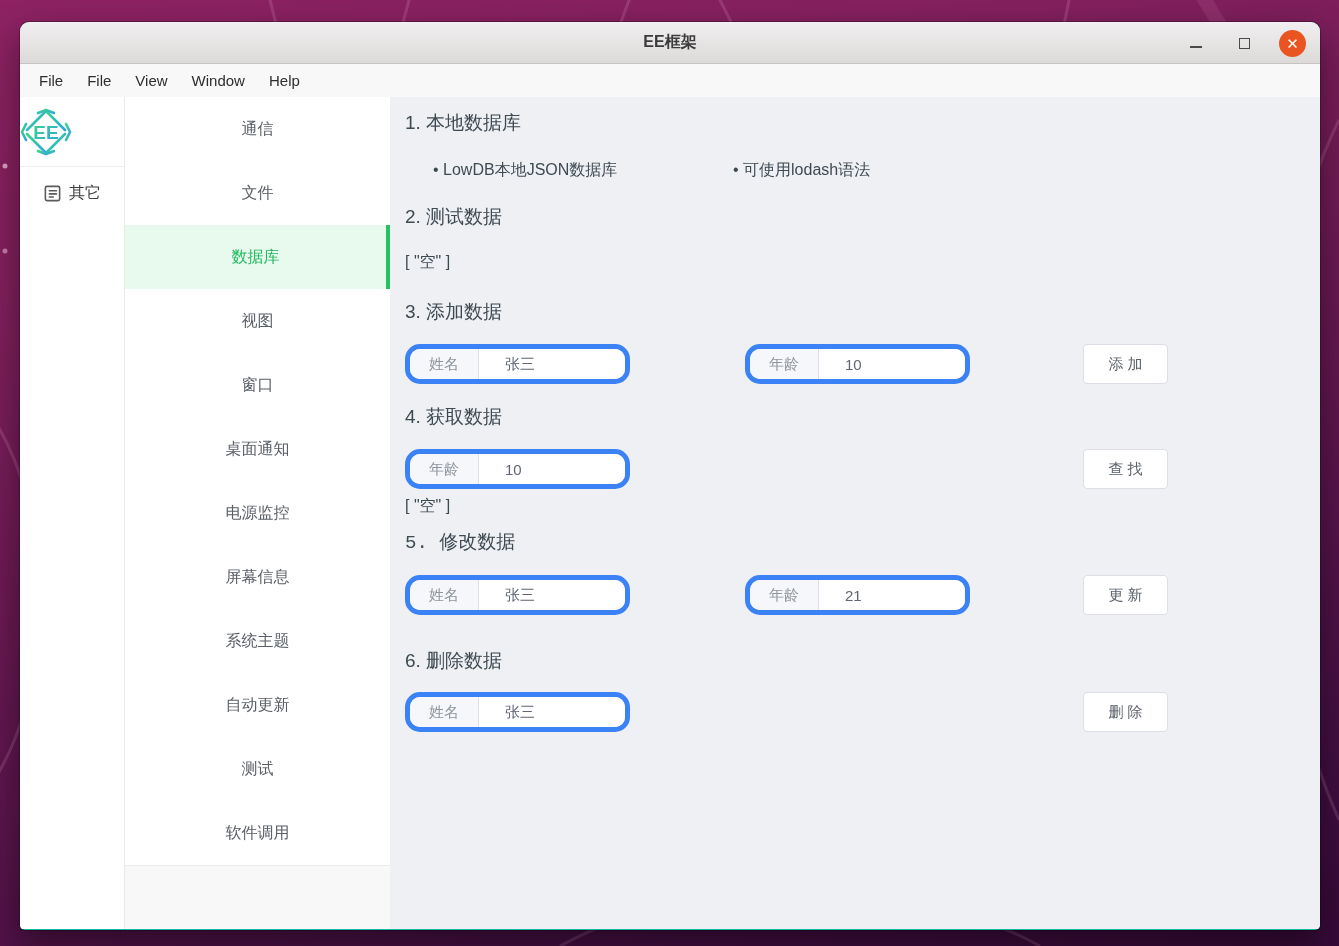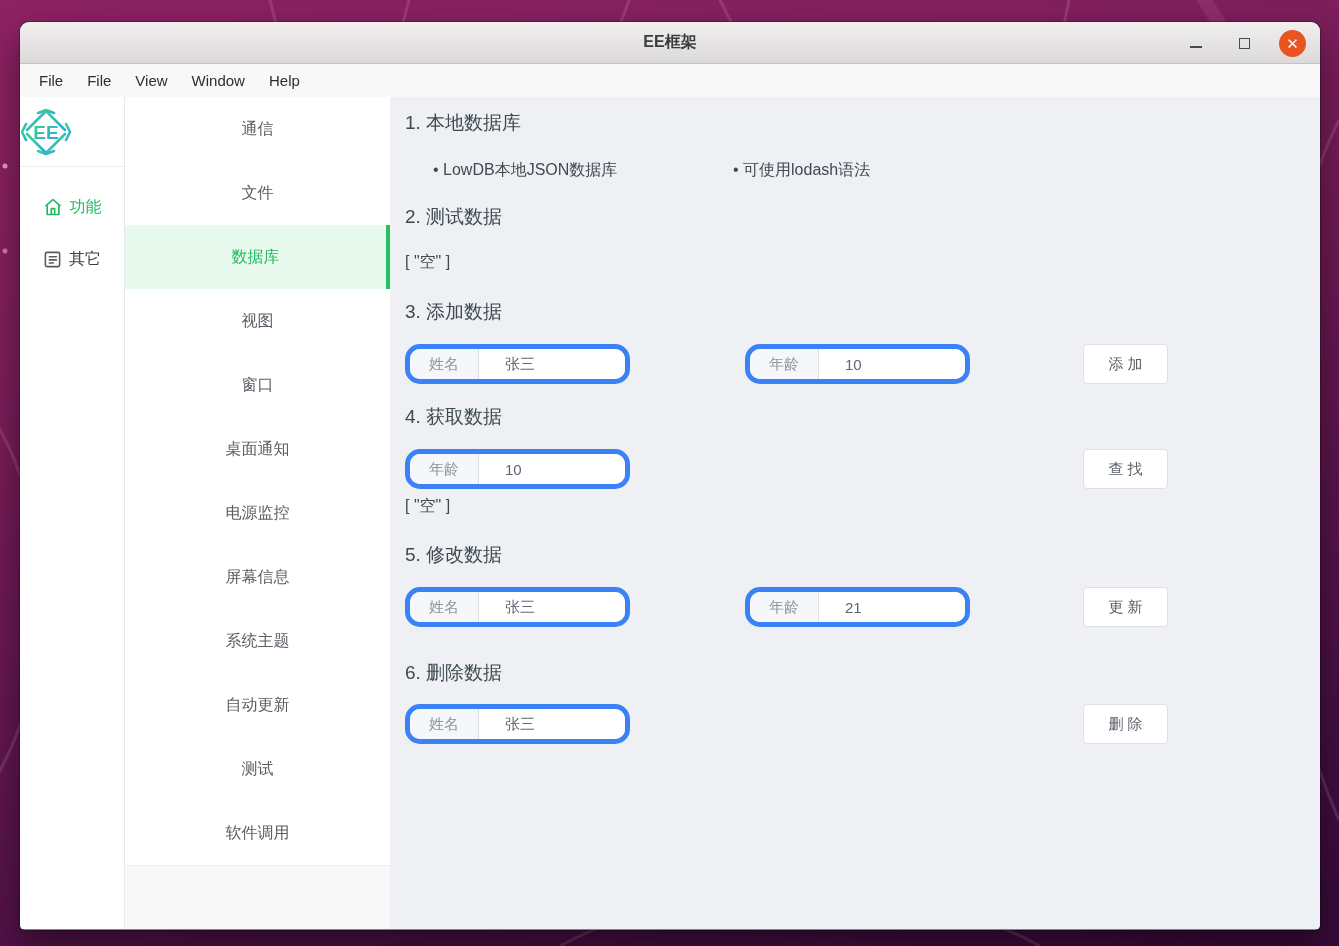--- a/index.html
+++ b/index.html
@@ -47,21 +47,21 @@
   .si { height:64px; line-height:64px; text-align:center; font-size:16px; color:#595f66; }
   .si.active { background:#e8f9ee; color:#21ba5d; border-right:4px solid #26c163; }
   .sidebar2-filler { flex:1; background:#f8f8f8; border-top:1px solid #ececec; }
 
   
   .main { flex:1; background:#eef0f3; padding:15px 0 0 15px; color:#3e4a52; }
   .hd { font-size:19px; font-weight:500; color:#3e4a52; line-height:22px; }
   .bullets { display:flex; margin-top:26px; font-size:16px; }
   .bullet-1 { width:300px;margin-left:28px; }
   .hd2 { margin-top:25px; } .hd3 { margin-top:28px; } .hd4 { margin-top:22px; }
-  .hd5 { margin-top:27px; } .hd6 { margin-top:35px; }
+  .hd5 { margin-top:15px;font-family:Liberation Mono, monospace; } .hd6 { margin-top:35px; }
   .result { margin-top:24px; font-size:16px; }
   .result.tight { margin-top:7px; }
   .row { position:relative; height:40px; width:763px; }
   .row.m21 { margin-top:21px; } .row.m20 { margin-top:20px; }
 
   .igroup { position:absolute; top:0; width:225px; height:40px; display:flex;
     border:5px solid #3b82f6; border-radius:15px; background:#fff; overflow:hidden;gap:12px; }
   .igroup .ilabel { width:69px; background:#f5f7fa; border-right:1px solid #dcdfe6;
     color:#8f959c; font-size:15px; display:flex; align-items:center; justify-content:center; }
   .igroup input { flex:1; border:none; outline:none; font-size:15px; color:#5f6672;
@@ -134,28 +134,20 @@
               <path d="M26 47 L7 28"></path>
               <path d="M7 24 L26 5"></path>
             <path d="M18 3 L26 0 L34 3" transform="translate(0,4)"></path>
             <path d="M18 49 L26 52 L34 49" transform="translate(0,-4)"></path>
             <path d="M6 18 L2 26 L6 34"></path>
             <path d="M46 18 L50 26 L46 34"></path>
           </g>
           <text x="26" y="33" text-anchor="middle" font-size="19" font-weight="bold" font-family="Liberation Sans, DejaVu Sans, sans-serif" fill="url(#eg)">EE</text>
         </svg>
       </div>
-      <div class="nav1-item active first">
-        <svg class="icon-svg" width="20" height="20" viewBox="0 0 24 24" fill="none" stroke="#21ba5d" stroke-width="2" stroke-linejoin="round">
-          <path d="M3 11 L12 3 L21 11"></path>
-            <path d="M5 10 V21 H19 V10"></path>
-            <path d="M10 21 V14 H14 V21"></path>
-        </svg>
-        <span>功能</span>
-      </div>
       <div class="nav1-item">
         <svg class="icon-svg" width="19" height="19" viewBox="0 0 24 24" fill="none" stroke="#5a5a5a" stroke-width="2" stroke-linecap="round">
           <rect x="3" y="3" width="18" height="18" rx="2"></rect>
           <line x1="8" y1="8.5" x2="17" y2="8.5"></line>
             <line x1="8" y1="12.5" x2="17" y2="12.5"></line>
             <line x1="8" y1="16.5" x2="13" y2="16.5"></line>
         </svg>
         <span>其它</span>
       </div>
     </div>

